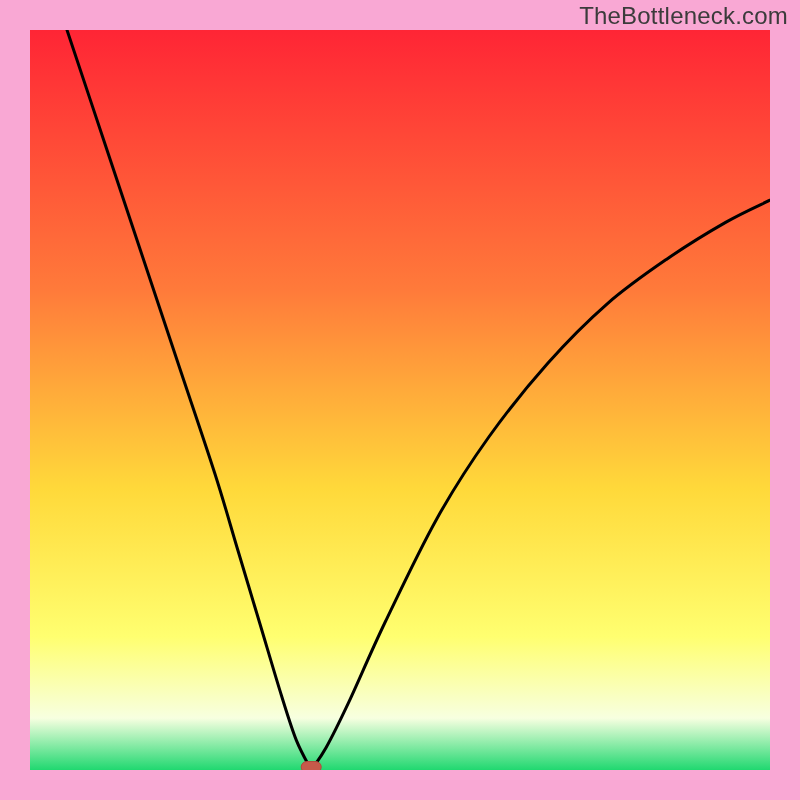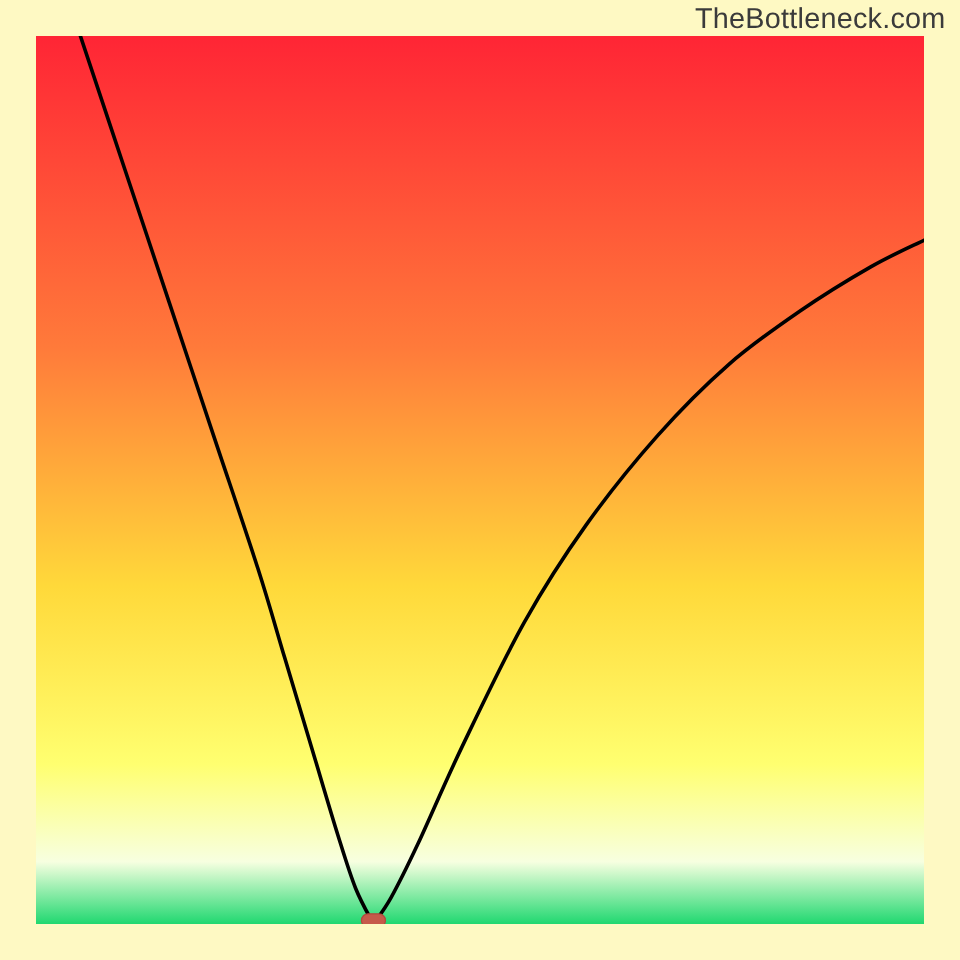--- a/index.html
+++ b/index.html
@@ -8,21 +8,21 @@
     width: 800px;
     height: 800px;
     background: #000;
     overflow: hidden;
     font-family: Arial, Helvetica, sans-serif;
   }
   .frame {
     position: relative;
     width: 800px;
     height: 800px;
-    background: #fef9c3;
+    background: #f9a8d4;
   }
   .watermark {
     position: absolute;
     top: 2px;
     right: 12px;
     color: #3b3b3b;
     font-size: 24px;
     font-weight: 500;
     letter-spacing: 0.2px;
     user-select: none;

